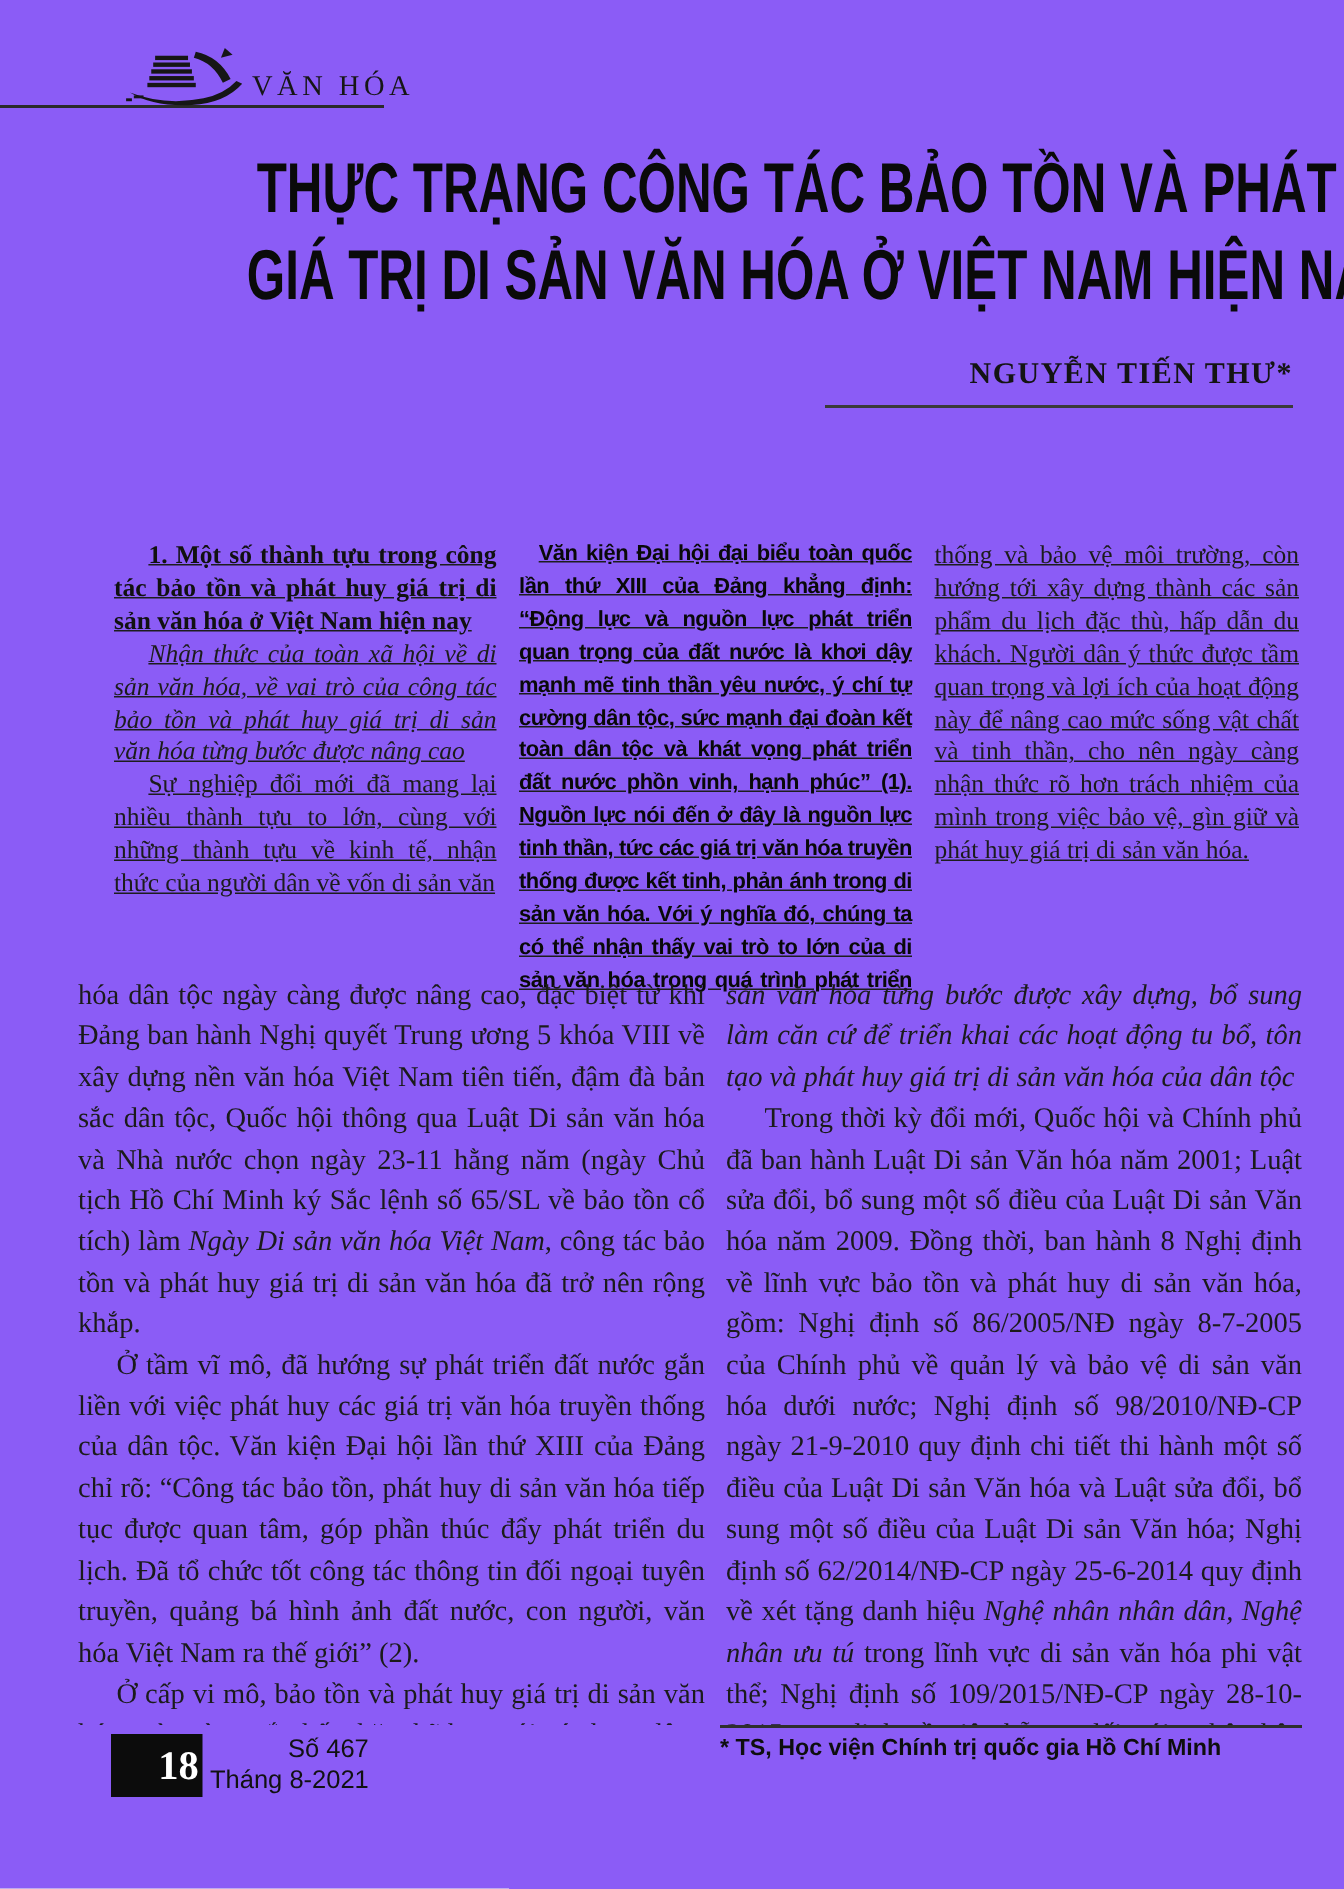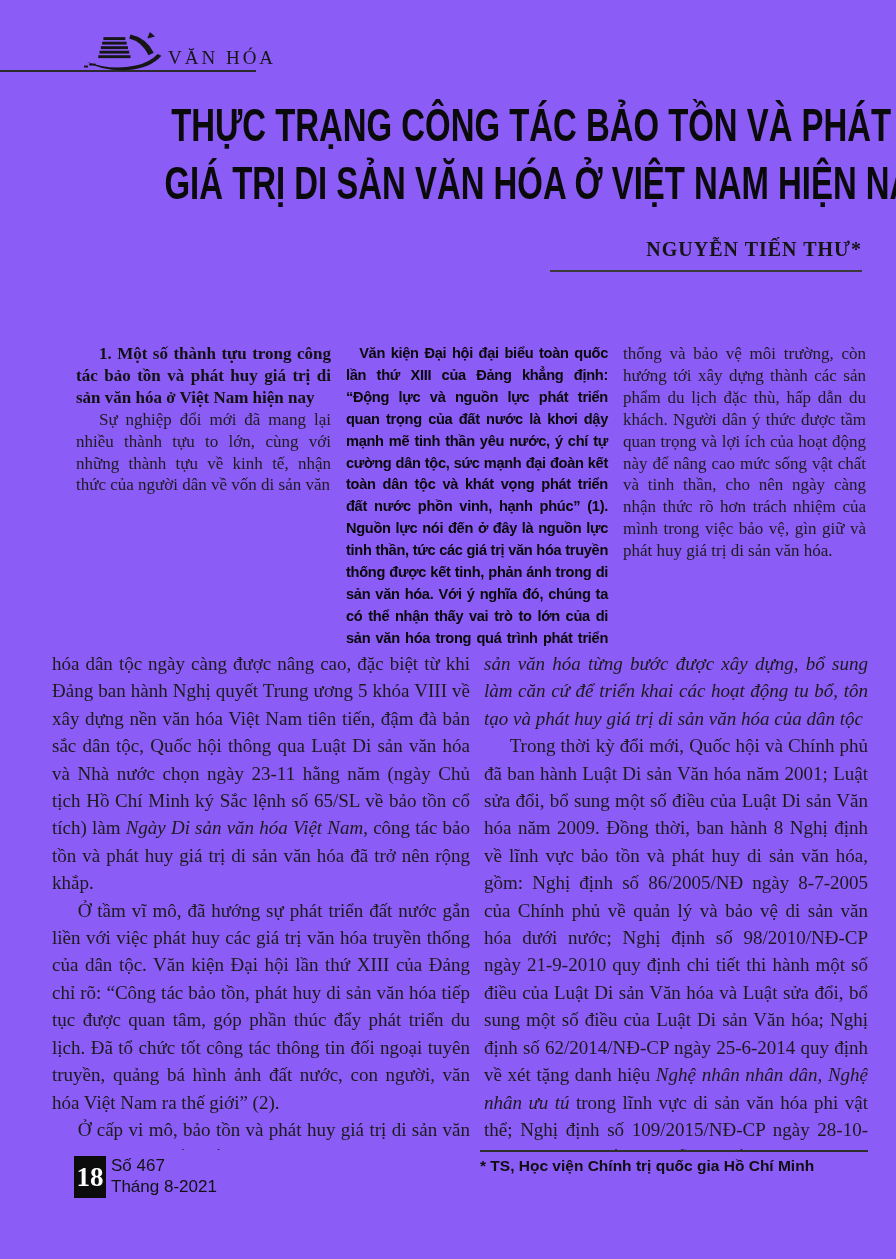--- a/index.html
+++ b/index.html
@@ -49,23 +49,24 @@
     padding-bottom:9px;
   }
   .author{
     font-family:"Liberation Serif", serif;
     font-weight:700;font-size:20px;letter-spacing:1px;color:#141414;
     white-space:nowrap;
   }
 
   
   .cols3{
-    position:absolute;top:343px;left:76px;width:790px;height:306px;
+    position:absolute;top:359px;left:76px;width:790px;height:306px;
     display:grid;grid-template-columns:255px 262px 243px;column-gap:15px;
     overflow:hidden;
+    text-decoration:underline;
   }
   .cols3 p{margin:0;}
   .col-serif{
     font-size:17px;line-height:21.9px;text-align:justify;color:#1c1c1c;
   }
   .col-serif .h{font-weight:700;color:#111;}
   .ital{font-style:italic;}
   .indent{text-indent:1.35em;}
   .indent2{text-indent:2.1em;}
   .pullquote{
@@ -91,26 +92,26 @@
 
   
   .pfooter{
     position:absolute;top:1150px;left:52px;width:816px;height:60px;
     display:flex;justify-content:space-between;align-items:flex-start;
   }
   .f-left{display:flex;align-items:flex-start;margin-left:22px;padding-top:6px;}
   .pgbox{
     width:32px;height:42px;background:#0c0c0c;color:#fff;
     display:flex;align-items:center;justify-content:center;
-    font-family:"Liberation Serif", serif;font-weight:700;font-size:27px;
+    font-family:"Liberation Serif", serif;font-weight:700;font-size:27px;padding-left:29px;
   }
   .issue{
     margin-left:5px;
     font-family:"Liberation Sans", sans-serif;
-    font-size:17px;line-height:20.5px;color:#111;
+    font-size:17px;line-height:20.5px;color:#111;text-align:right;
   }
   .f-right{
     width:388px;
     border-top:2px solid #2e2e2e;
     padding-top:5px;
     text-align:left;
     font-family:"Liberation Sans", sans-serif;
     font-weight:700;font-size:15.5px;color:#0e0e0e;
     white-space:nowrap;
   }
@@ -144,20 +145,21 @@
     <span class="tline">GIÁ TRỊ DI SẢN VĂN HÓA Ở VIỆT NAM HIỆN NAY</span>
   </h1>
 
   <div class="author-wrap">
     <span class="author">NGUYỄN TIẾN THƯ*</span>
   </div>
 
   <section class="cols3">
     <div class="col-serif">
       <p class="h indent">1. Một số thành tựu trong công tác bảo tồn và phát huy giá trị di sản văn hóa ở Việt Nam hiện nay</p>
+      <p class="ital indent">Nhận thức của toàn xã hội về di sản văn hóa, về vai trò của công tác bảo tồn và phát huy giá trị di sản văn hóa từng bước được nâng cao</p>
       <p class="indent">Sự nghiệp đổi mới đã mang lại nhiều thành tựu to lớn, cùng với những thành tựu về kinh tế, nhận thức của người dân về vốn di sản văn</p>
     </div>
     <div class="pullquote">Văn kiện Đại hội đại biểu toàn quốc lần thứ XIII của Đảng khẳng định: “Động lực và nguồn lực phát triển quan trọng của đất nước là khơi dậy mạnh mẽ tinh thần yêu nước, ý chí tự cường dân tộc, sức mạnh đại đoàn kết toàn dân tộc và khát vọng phát triển đất nước phồn vinh, hạnh phúc” (1). Nguồn lực nói đến ở đây là nguồn lực tinh thần, tức các giá trị văn hóa truyền thống được kết tinh, phản ánh trong di sản văn hóa. Với ý nghĩa đó, chúng ta có thể nhận thấy vai trò to lớn của di sản văn hóa trong quá trình phát triển đất nước hiện nay.</div>
     <div class="col-serif">
       <p>thống và bảo vệ môi trường, còn hướng tới xây dựng thành các sản phẩm du lịch đặc thù, hấp dẫn du khách. Người dân ý thức được tầm quan trọng và lợi ích của hoạt động này để nâng cao mức sống vật chất và tinh thần, cho nên ngày càng nhận thức rõ hơn trách nhiệm của mình trong việc bảo vệ, gìn giữ và phát huy giá trị di sản văn hóa.</p>
     </div>
   </section>
 
   <section class="cols2">
     <div class="colL">

